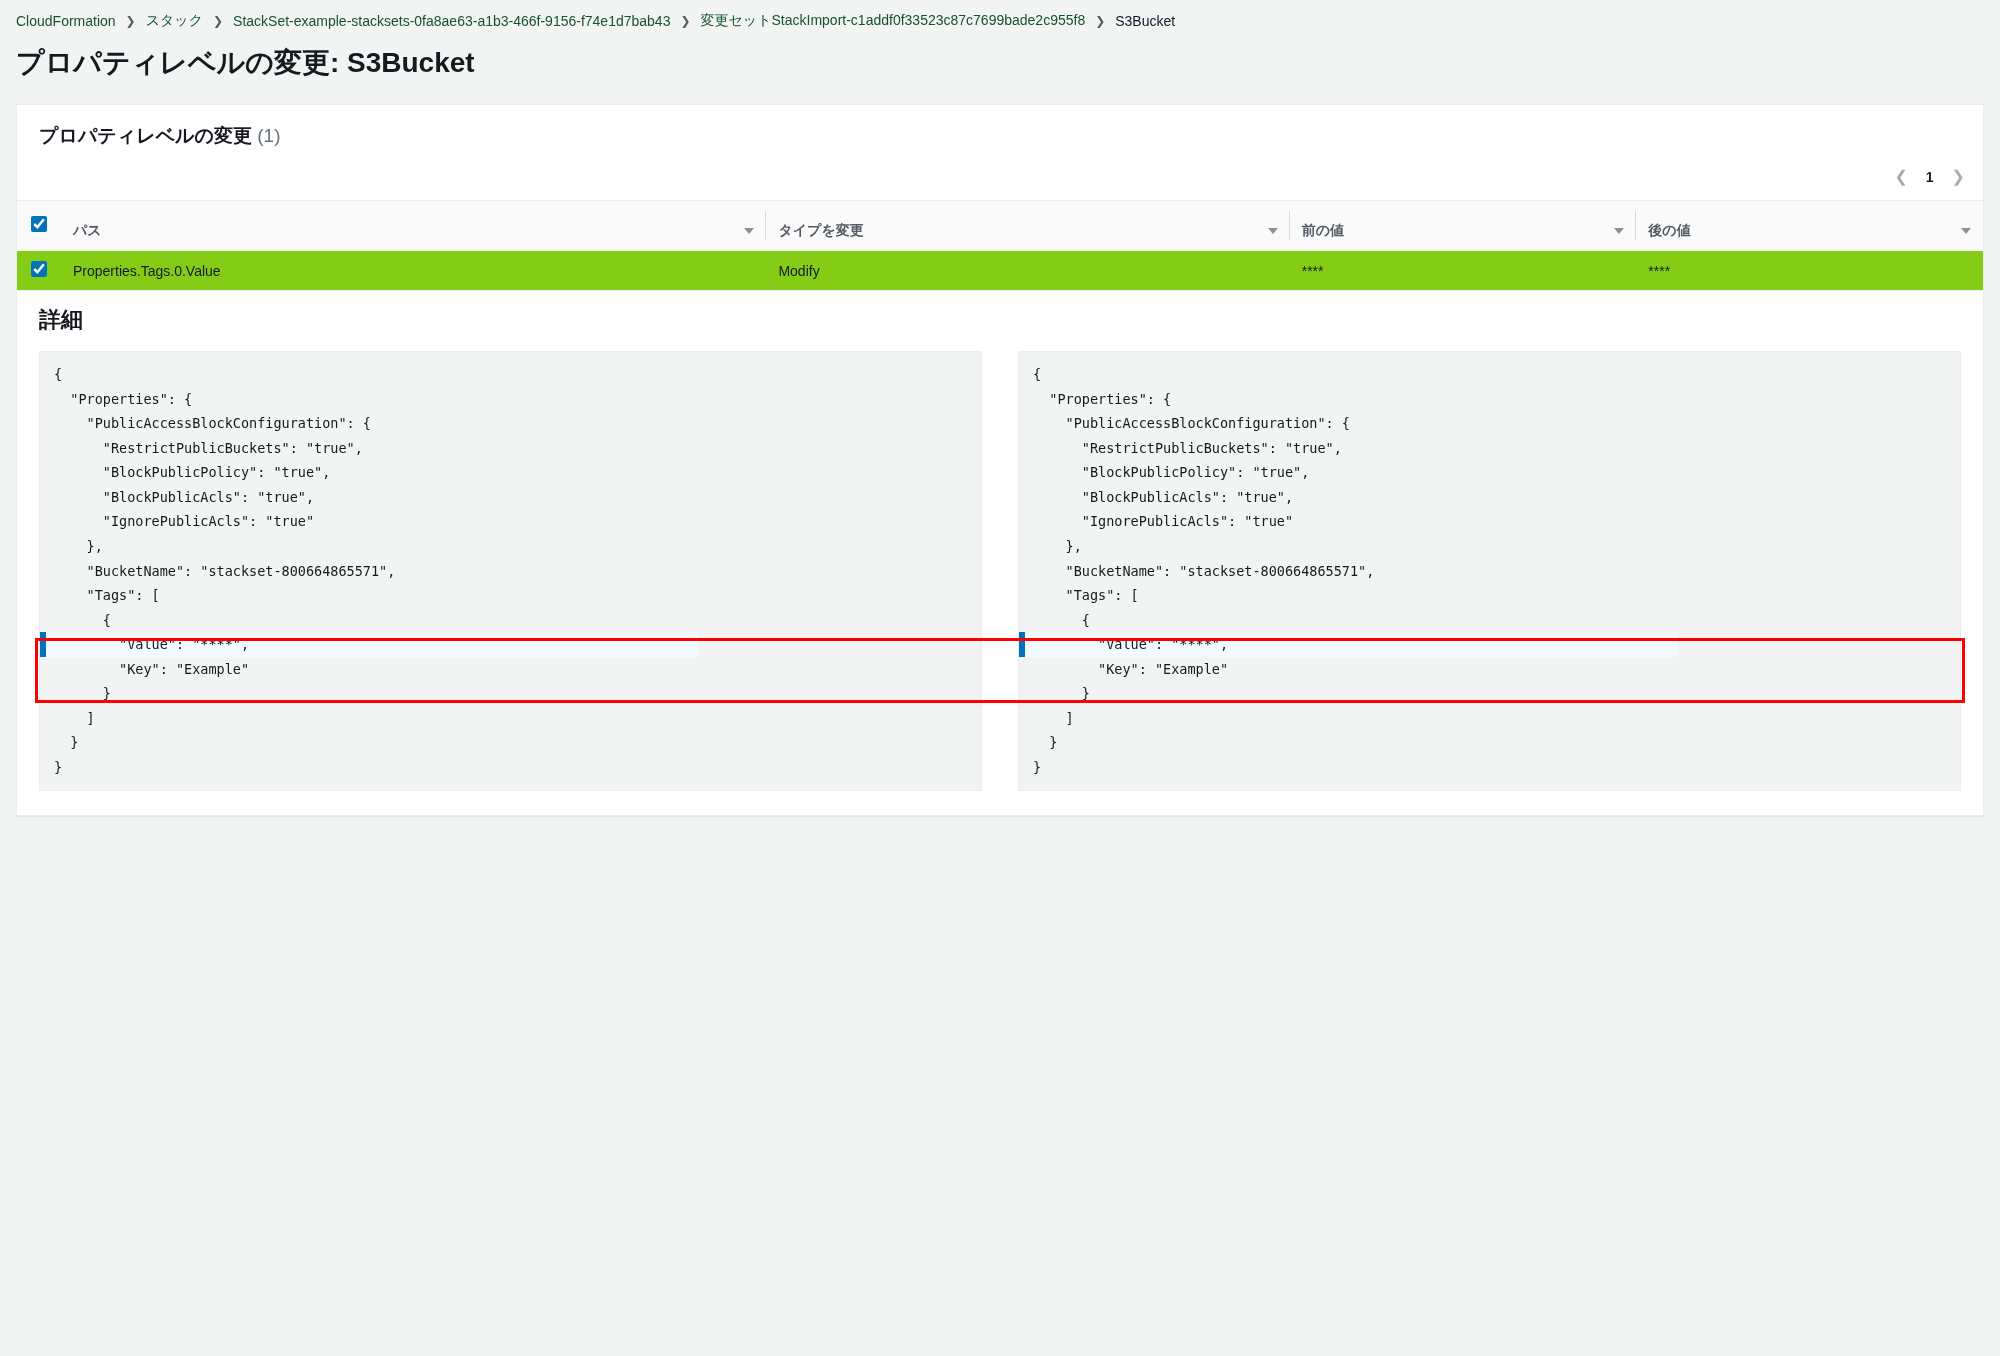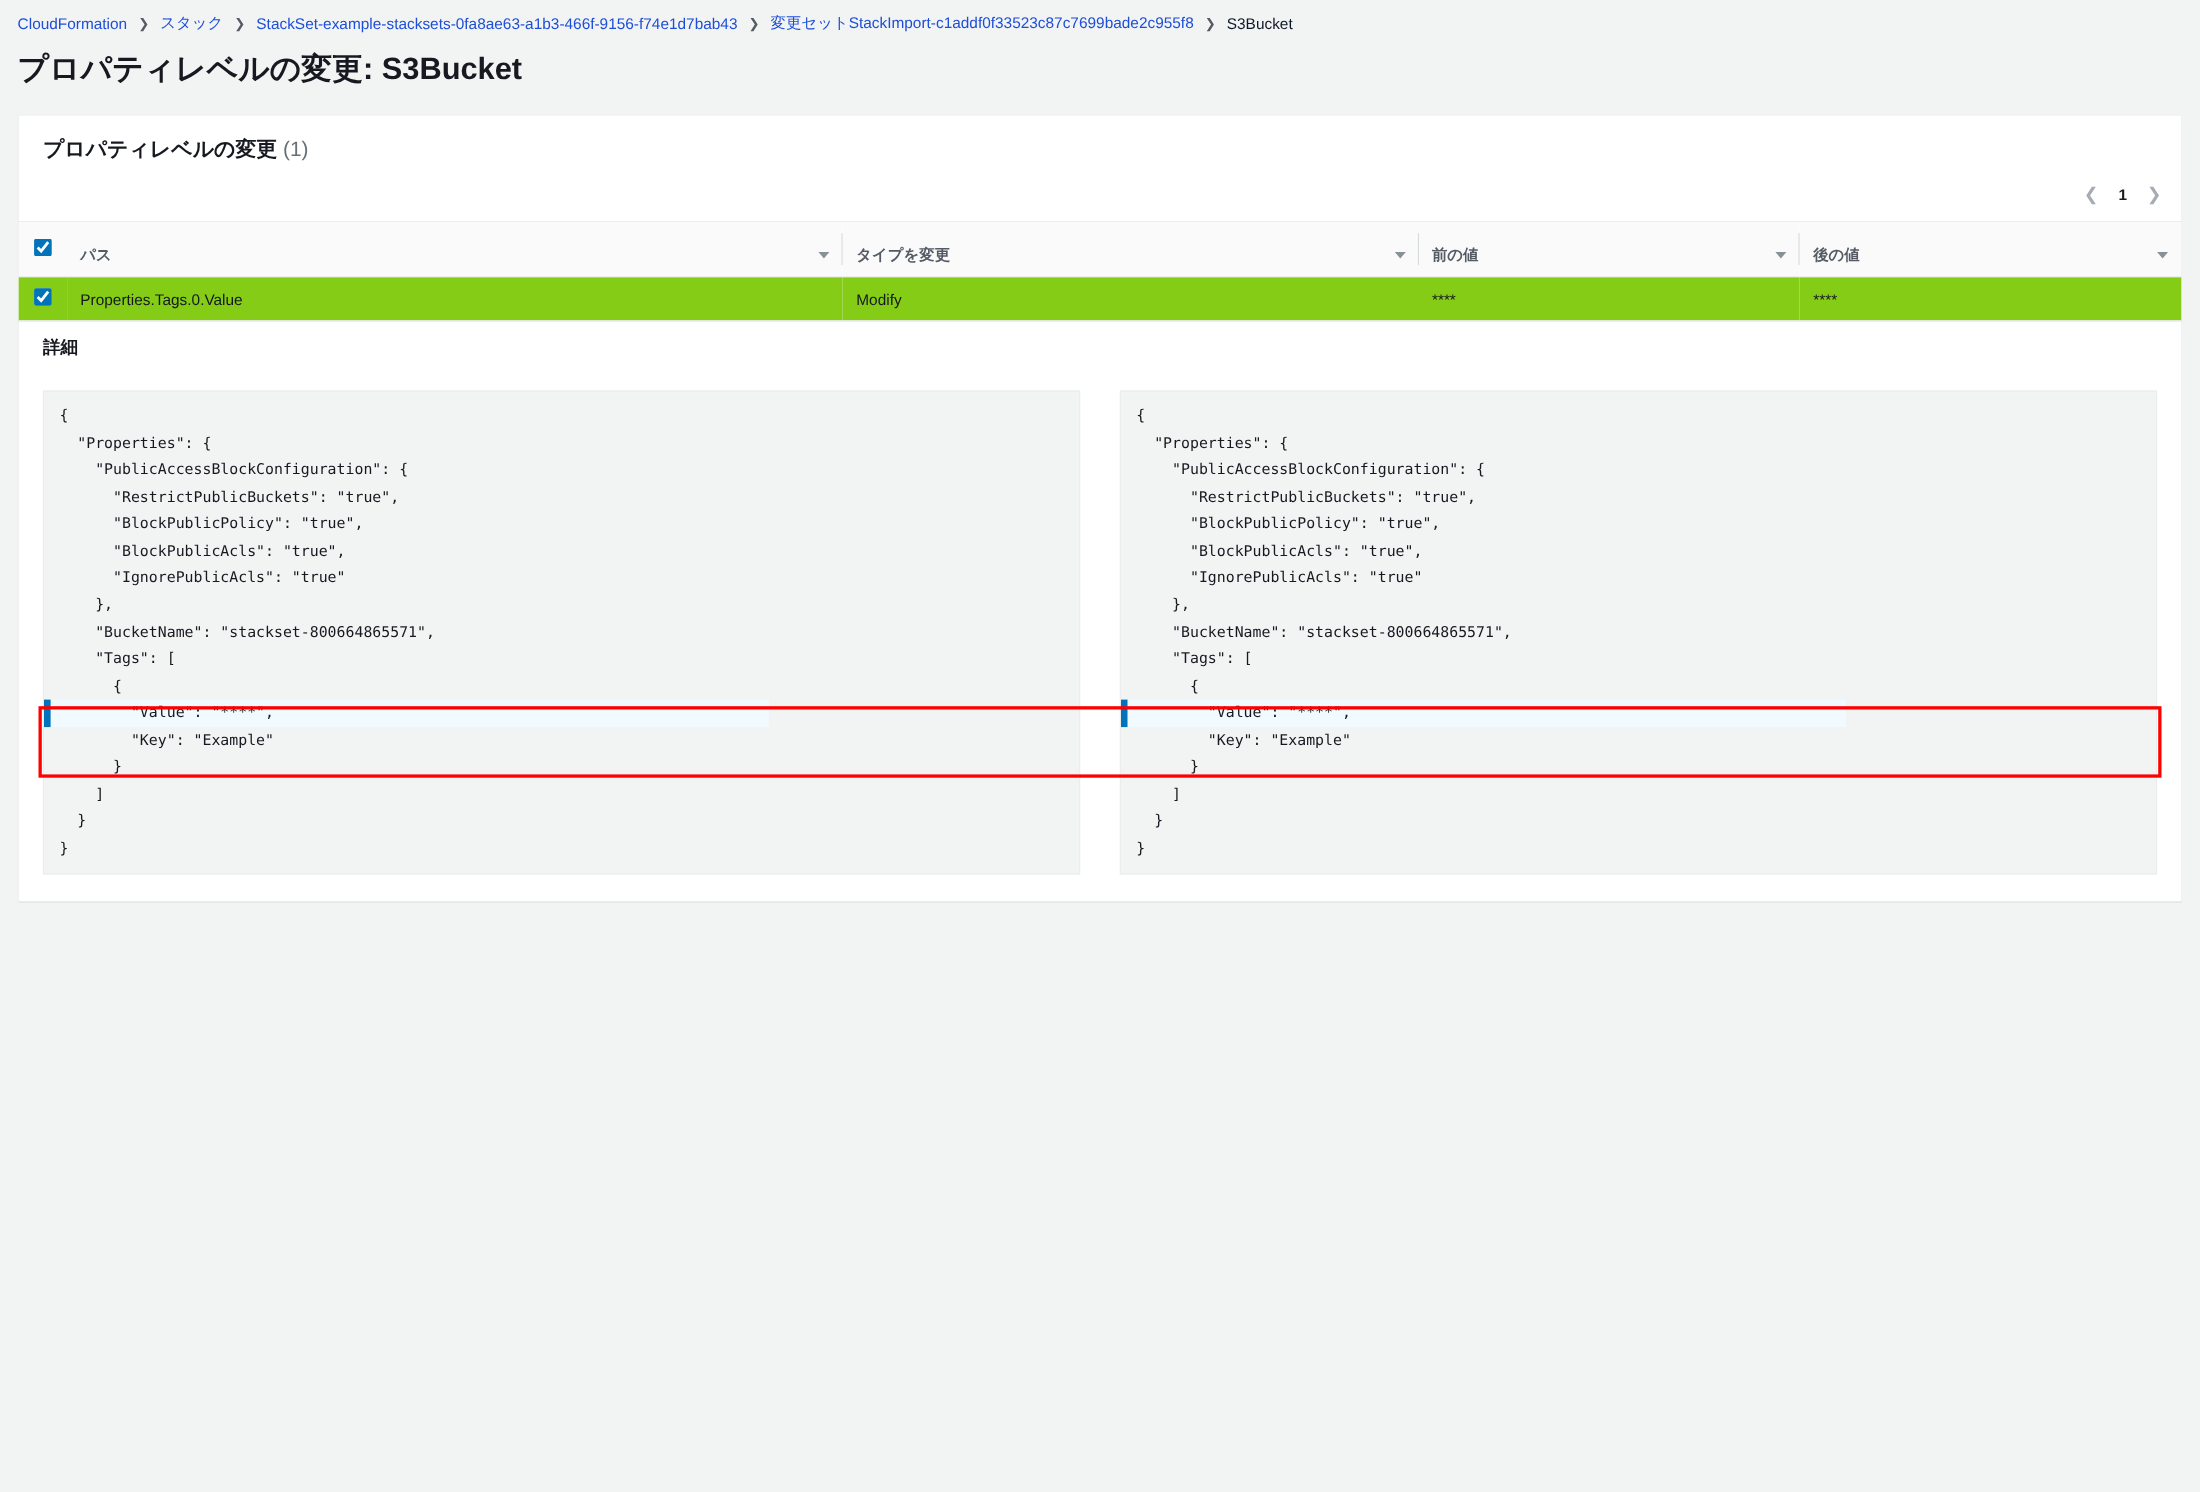--- a/index.html
+++ b/index.html
@@ -17,21 +17,21 @@
   
   .breadcrumb {
     display: flex;
     align-items: center;
     flex-wrap: wrap;
     gap: 10px;
     font-size: 14px;
     margin-bottom: 14px;
   }
   .breadcrumb a {
-    color: #1d4ed8;
+    color: #14532d;
     text-decoration: none;
   }
   .breadcrumb .sep {
     color: #545b64;
     font-size: 12px;
   }
   .breadcrumb .current {
     color: #0f172a;
   }
 
@@ -135,23 +135,23 @@
     height: 16px;
     accent-color: #0073bb;
     cursor: pointer;
   }
 
   
   .details-section {
     padding: 14px 22px 24px 22px;
   }
   .details-title {
-    font-size: 16px;
-    font-weight: 700;
-    margin-bottom: 28px;
+    font-size: 22px;
+    font-weight: 700;
+    margin-bottom: 16px;
   }
   .diff-cols {
     display: flex;
     gap: 36px;
     position: relative;
   }
   .diff-col {
     flex: 1 1 0;
     min-width: 0;
   }

